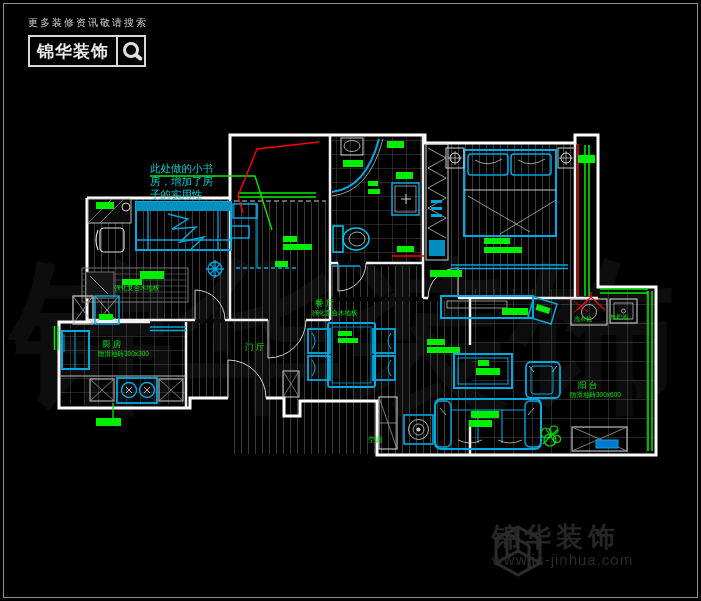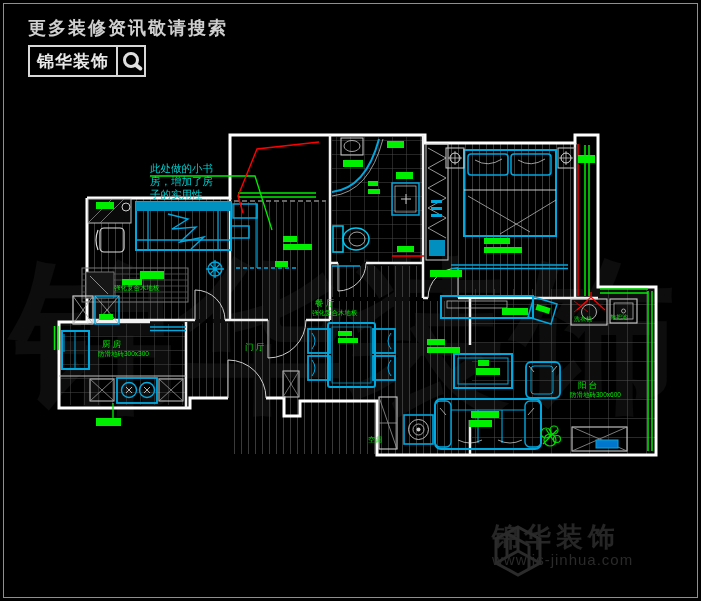--- a/index.html
+++ b/index.html
@@ -1,21 +1,21 @@
 <!DOCTYPE html>
 <html><head>
 <meta charset="utf-8">
 <style>
   html,body{margin:0;padding:0;background:#000;}
   #stage{position:relative;width:701px;height:601px;background:#000;overflow:hidden;
          font-family:"Liberation Sans",sans-serif;}
   #frame{position:absolute;left:3px;top:3px;right:3px;bottom:3px;border:1px solid #8f8f8f;pointer-events:none;}
   
   #banner{position:absolute;left:28px;top:16px;color:#d8d8d8;}
-  #banner .tagline{font-size:18px;font-weight:bold;letter-spacing:2px;color:#cfcfcf;}
+  #banner .tagline{font-size:10px;font-weight:normal;letter-spacing:2px;color:#cfcfcf;}
   #banner .logobox{margin-top:5px;width:114px;height:28px;border:2px solid #d8d8d8;
                    display:flex;align-items:center;}
   #banner .brand{flex:1;text-align:center;font-family:"Liberation Serif",serif;
                  font-weight:bold;font-size:17px;color:#e8e8e8;letter-spacing:1px;}
   #banner .sep{width:2px;height:28px;background:#d8d8d8;}
   #banner .mag{width:26px;height:26px;position:relative;}
   #banner .lens{position:absolute;left:5px;top:4px;width:10px;height:10px;border:3px solid #e0e0e0;border-radius:50%;}
   #banner .handle{position:absolute;left:16px;top:17px;width:9px;height:3.5px;background:#e0e0e0;
                   transform:rotate(38deg);border-radius:2px;}
   

